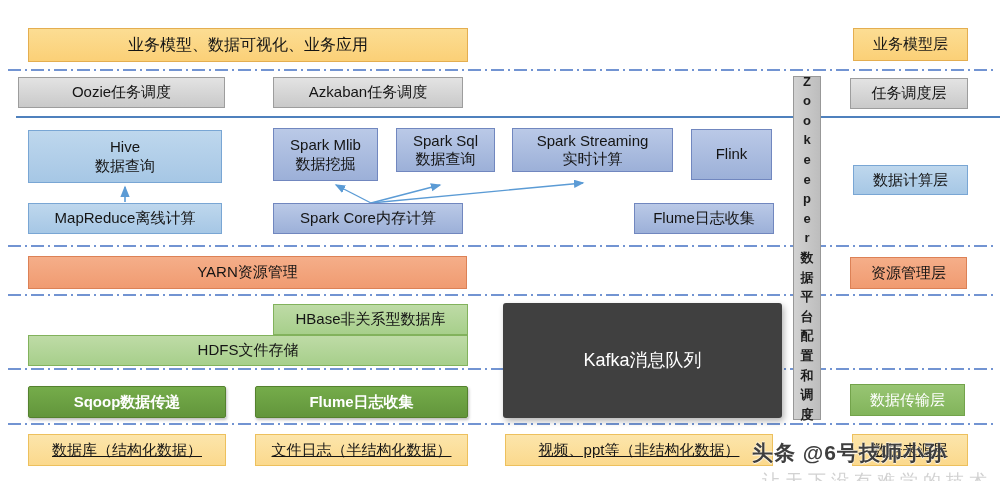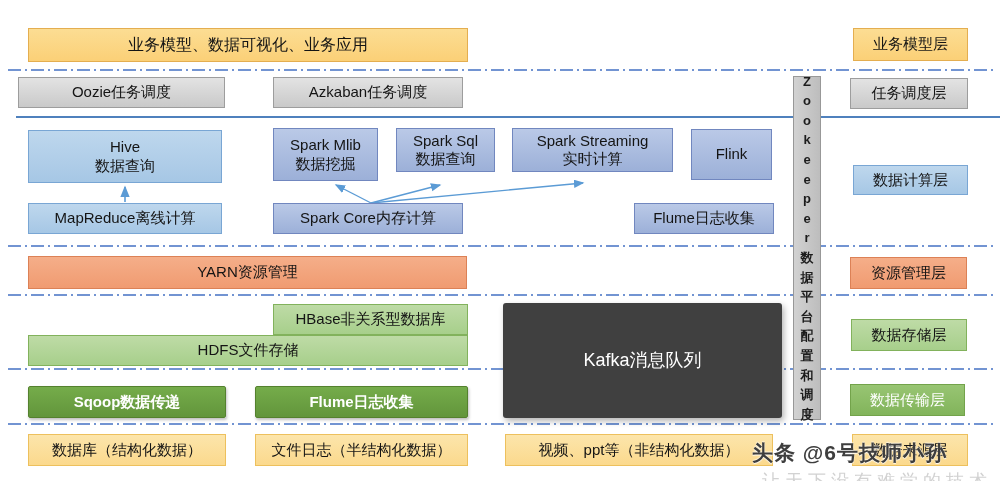--- a/index.html
+++ b/index.html
@@ -7,21 +7,21 @@
     position:relative; width:1000px; height:481px; background:#ffffff;
     overflow:hidden; font-family:"Liberation Sans","DejaVu Sans",sans-serif;margin-top:8px;
   }
   .overlay { position:absolute; left:0; top:0; width:1000px; height:481px; pointer-events:none; }
   .box {
     position:absolute; box-sizing:border-box;
     display:flex; flex-direction:column; align-items:center; justify-content:center;
     text-align:center; font-size:15px; line-height:1.22; color:#141414;
   }
   .c-yellow      { background:linear-gradient(180deg,#fcdd93,#fbd077); border:1px solid #e4ae50; }
-  .c-yellow-light{ background:linear-gradient(180deg,#fce5ab,#fbd98d); border:1px solid #edc05d; }
+  .c-yellow-light{ background:linear-gradient(180deg,#fce5ab,#fbd98d); border:1px solid #edc05d;text-decoration:underline; }
   .c-gray        { background:linear-gradient(180deg,#e3e3e3,#c9c9c9); border:1px solid #9d9d9d; }
   .c-blue-light  { background:linear-gradient(180deg,#bed7ed,#a6c7e5); border:1px solid #79a6d4; }
   .c-blue-mid    { background:linear-gradient(180deg,#bac9e7,#9cb0d8); border:1px solid #7187bf; }
   .c-orange      { background:linear-gradient(180deg,#f5ae89,#f09b71); border:1px solid #dc8156; }
   .c-green-light { background:linear-gradient(180deg,#bedba6,#a7cf8b); border:1px solid #82b25c; }
   .c-green-mid   { background:linear-gradient(180deg,#98c573,#82b45b); border:1px solid #73a34b; color:#fff; }
   .c-green-dark  { background:linear-gradient(180deg,#75ac4a,#62953b); border:1px solid #54812e;
                    color:#fff; font-weight:bold; border-radius:2px; box-shadow:1px 2px 3px rgba(0,0,0,.25); }
   .c-kafka       { background:#404040; color:#fff; border:none; border-radius:3px;
                    box-shadow:2px 3px 6px rgba(0,0,0,.30); font-size:18px; }
@@ -95,21 +95,20 @@
   <div class="box c-blue-mid" style="left:273px;top:195px;width:190px;height:31px">Spark Core内存计算</div>
   <div class="box c-blue-mid" style="left:634px;top:195px;width:140px;height:31px">Flume日志收集</div>
   <div class="box c-blue-light" style="left:853px;top:157px;width:115px;height:30px">数据计算层</div>
 
   <div class="box c-orange" style="left:28px;top:248px;width:439px;height:33px">YARN资源管理</div>
   <div class="box c-orange" style="left:850px;top:249px;width:117px;height:32px">资源管理层</div>
 
   <div class="box c-green-light" style="left:273px;top:296px;width:195px;height:31px">HBase非关系型数据库</div>
   <div class="box c-green-light" style="left:28px;top:327px;width:440px;height:31px">HDFS文件存储</div>
   <div class="box c-kafka" style="left:503px;top:295px;width:279px;height:115px">Kafka消息队列</div>
-  <div class="box c-green-light" style="left:851px;top:311px;width:116px;height:32px">数据存储层</div>
 
   <div class="box c-green-dark" style="left:28px;top:378px;width:198px;height:32px">Sqoop数据传递</div>
   <div class="box c-green-dark" style="left:255px;top:378px;width:213px;height:32px">Flume日志收集</div>
   <div class="box c-green-mid" style="left:850px;top:376px;width:115px;height:32px">数据传输层</div>
 
   <div class="box c-yellow-light" style="left:28px;top:426px;width:198px;height:32px">数据库（结构化数据）</div>
   <div class="box c-yellow-light" style="left:255px;top:426px;width:213px;height:32px">文件日志（半结构化数据）</div>
   <div class="box c-yellow-light" style="left:505px;top:426px;width:268px;height:32px">视频、ppt等（非结构化数据）</div>
   <div class="box c-yellow-light" style="left:852px;top:426px;width:116px;height:32px">数据来源层</div>
 

